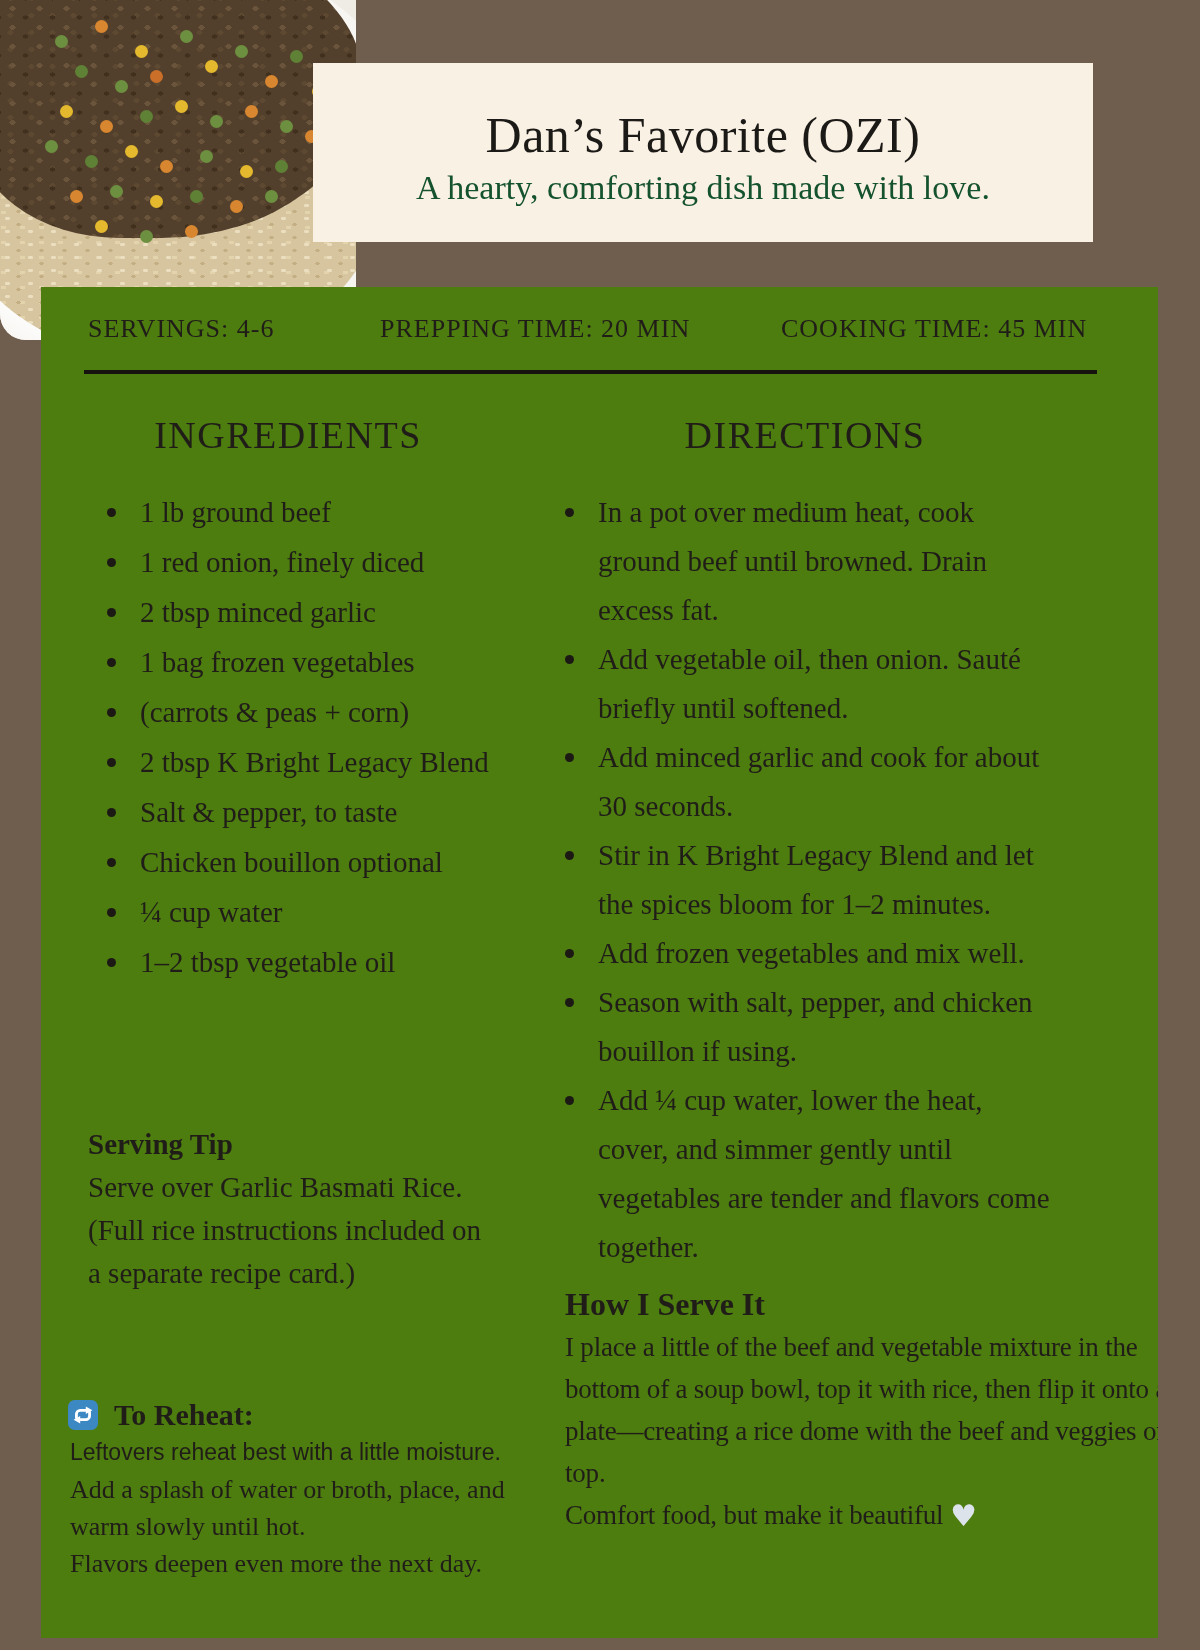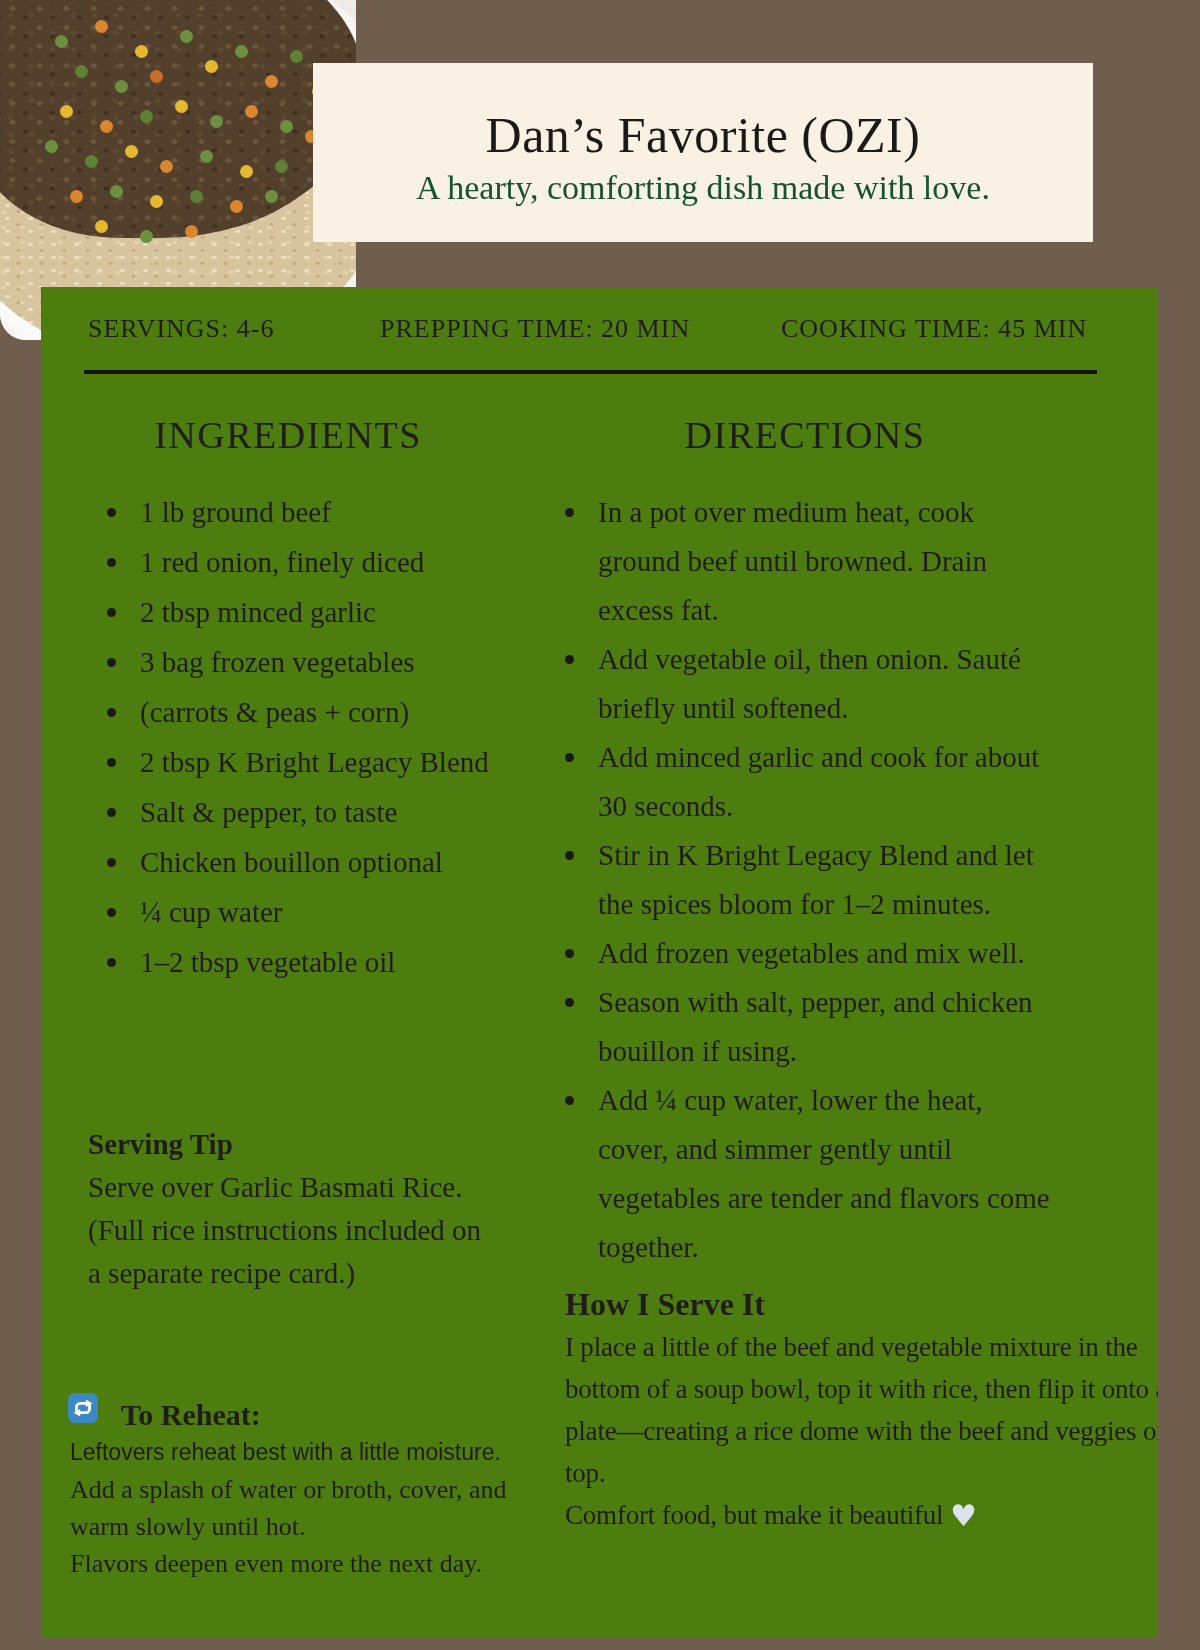--- a/index.html
+++ b/index.html
@@ -77,21 +77,21 @@
   ul.blist li{position:relative;margin:0;padding:0;}
   ul.blist li::before{content:"";position:absolute;left:-33px;width:9px;height:9px;border-radius:50%;background:#1c1914;}
   ul.ingredients{left:99px;top:200px;width:420px;}
   ul.ingredients li{line-height:50px;font-size:29px;white-space:nowrap;}
   ul.ingredients li::before{top:20.5px;}
   ul.directions{left:557px;top:201px;width:462px;}
   ul.directions li{line-height:49px;font-size:29px;}
   ul.directions li::before{top:20px;}
   .tip{position:absolute;left:47px;top:836px;width:400px;font-size:29px;line-height:43px;}
   .tip h3,.serve h3{margin:0;font-size:29px;font-weight:bold;line-height:43px;}
-  .reheat-head{position:absolute;left:27px;top:1106px;display:flex;column-gap:23px;height:44px;}
+  .reheat-head{position:absolute;left:27px;top:1106px;display:flex;align-items:center;column-gap:16px;height:44px;}
   .reheat-head .label{font-size:30px;font-weight:bold;line-height:44px;}
   .reheat-body{position:absolute;left:29px;top:1147px;width:500px;font-size:26px;line-height:37px;}
   .reheat-body .sans{font-family:"Liberation Sans","DejaVu Sans",sans-serif;font-size:23px;}
   .serve{position:absolute;left:524px;top:995px;width:614px;}
   .serve h3{line-height:44px;font-size:32px;}
   .serve .body{font-size:27px;line-height:42px;letter-spacing:-0.2px;}
   .serve .footer-line{font-size:27px;line-height:42px;letter-spacing:-0.2px;}
   .heart{color:#dce3ea;font-family:"DejaVu Sans",sans-serif;font-size:30px;vertical-align:-2px;}
   .repeat-icon{flex:0 0 auto;display:block;}
 </style>
@@ -118,21 +118,21 @@
 
   <div class="divider"></div>
 
   <h2 class="col-heading left">INGREDIENTS</h2>
   <h2 class="col-heading right">DIRECTIONS</h2>
 
   <ul class="blist ingredients">
     <li>1 lb ground beef</li>
     <li>1 red onion, finely diced</li>
     <li>2 tbsp minced garlic</li>
-    <li>3 bag frozen vegetables</li>
+    <li>1 bag frozen vegetables</li>
     <li>(carrots &amp; peas + corn)</li>
     <li>2 tbsp K Bright Legacy Blend</li>
     <li>Salt &amp; pepper, to taste</li>
     <li>Chicken bouillon optional</li>
     <li>¼ cup water</li>
     <li>1–2 tbsp vegetable oil</li>
   </ul>
 
   <ul class="blist directions">
     <li>In a pot over medium heat, cook ground beef until browned. Drain excess fat.</li>
@@ -159,21 +159,21 @@
       </g>
       <g fill="#ffffff">
         <path d="M19 7 l7 4 -7 4 z"></path>
         <path d="M13 17 l-7 4 7 4 z"></path>
       </g>
     </svg>
     <span class="label">To Reheat:</span>
   </div>
   <div class="reheat-body">
     <div class="sans">Leftovers reheat best with a little moisture.</div>
-    <div>Add a splash of water or broth, cover, and warm slowly until hot.</div>
+    <div>Add a splash of water or broth, place, and warm slowly until hot.</div>
     <div>Flavors deepen even more the next day.</div>
   </div>
 
   <div class="serve">
     <h3>How I Serve It</h3>
     <div class="body">I place a little of the beef and vegetable mixture in the bottom of a soup bowl, top it with rice, then flip it onto a plate—creating a rice dome with the beef and veggies on top.</div>
     <div class="footer-line">
       <span>Comfort food, but make it beautiful</span>
       <span class="heart">♥</span>
     </div>

